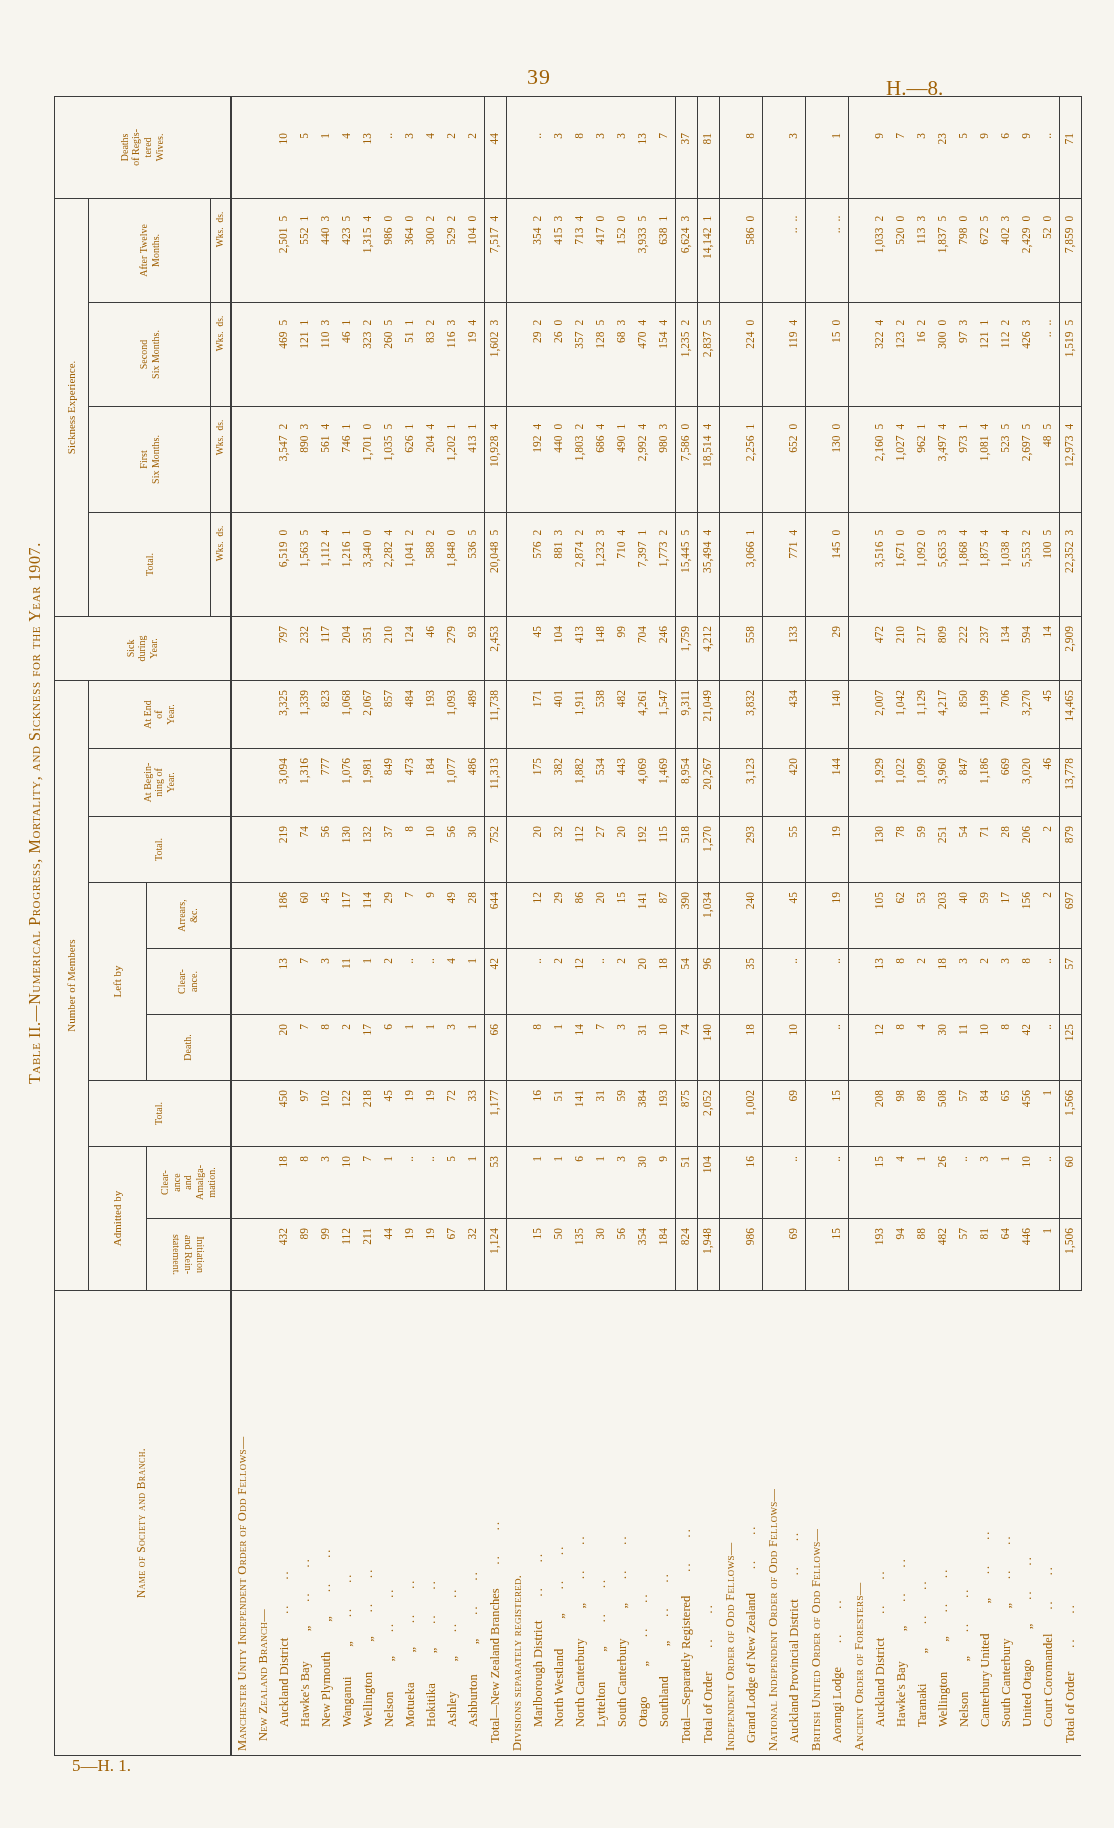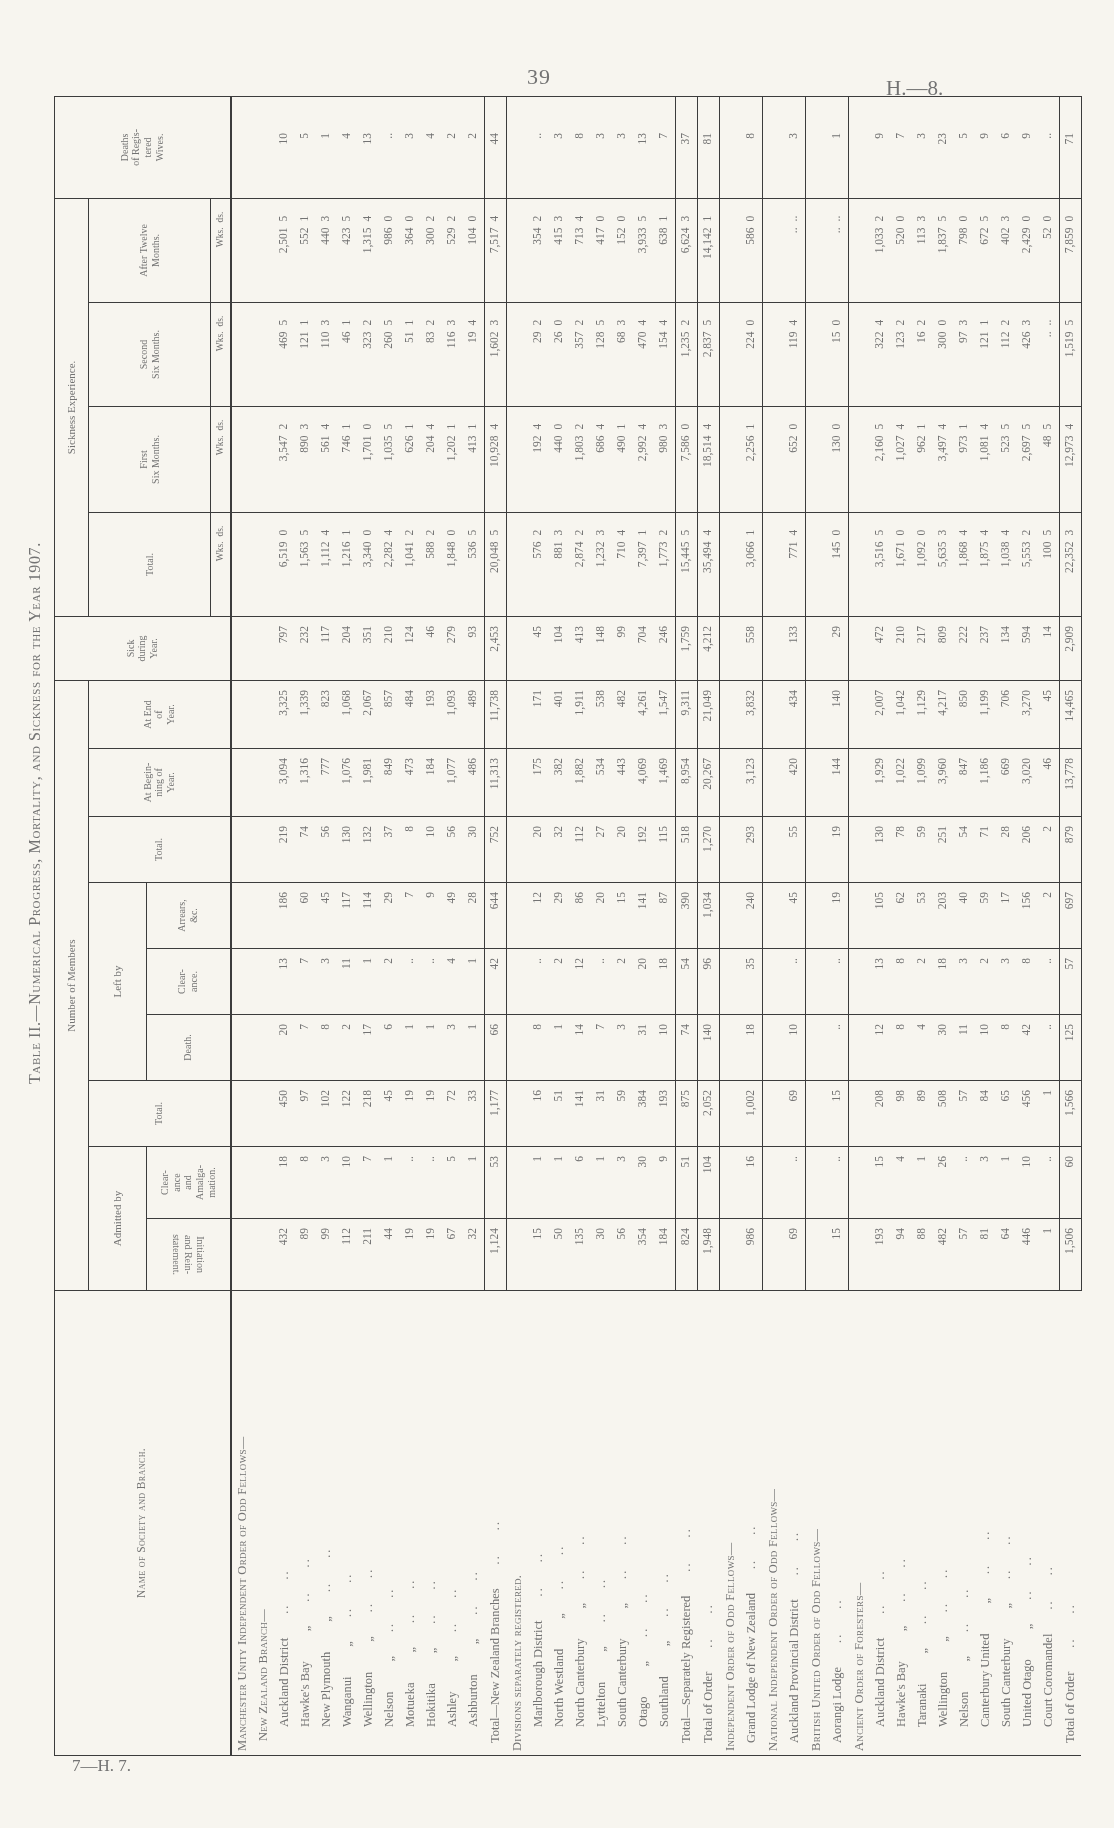--- a/index.html
+++ b/index.html
@@ -1,17 +1,17 @@
 <!DOCTYPE html>
 <html><head>
 <meta charset="utf-8">
 <style>
   html,body{margin:0;padding:0;background:#888;}
   .sheet{position:relative;width:1114px;height:1828px;background:#f7f5ef;overflow:hidden;
-         font-family:"Liberation Serif","DejaVu Serif",serif;color:#737373;}
+         font-family:"Liberation Serif","DejaVu Serif",serif;color:#a16207;}
   
   .pageno{position:absolute;left:527px;top:64px;font-size:22px;letter-spacing:1px;}
   .docref{position:absolute;left:886px;top:76px;font-size:21px;}
   .footref{position:absolute;left:72px;top:1756px;font-size:17px;}
   
   .rot{position:absolute;left:26px;top:1756px;width:1660px;height:1056px;
        transform:rotate(-90deg);transform-origin:0 0;}
   .tbl-title{height:28px;font-size:16px;font-variant:small-caps;letter-spacing:.6px;
              padding-left:672px;white-space:nowrap;}
   table{border-collapse:collapse;table-layout:fixed;width:1659px;}
@@ -38,21 +38,21 @@
   tbody tr:first-child td{border-top:2px solid #3c3c3c;}
   tr.total-row td:not(.name-cell){border-top-width:1px;border-bottom-width:1px;}
   tr.end-row td:not(.name-cell){border-bottom-width:1px;}
 </style>
 </head>
 <body>
 
 <div class="sheet">
   <div class="pageno">39</div>
   <div class="docref">H.—8.</div>
-  <div class="footref">7—H. 7.</div>
+  <div class="footref">5—H. 1.</div>
 
   <div class="rot">
     <div class="tbl-title">Table II.—Numerical Progress, Mortality, and Sickness for the Year 1907.</div>
 
     <table>
       <colgroup>
         <col style="width:465px">
           <col style="width:72px">
           <col style="width:72px">
           <col style="width:66px">

